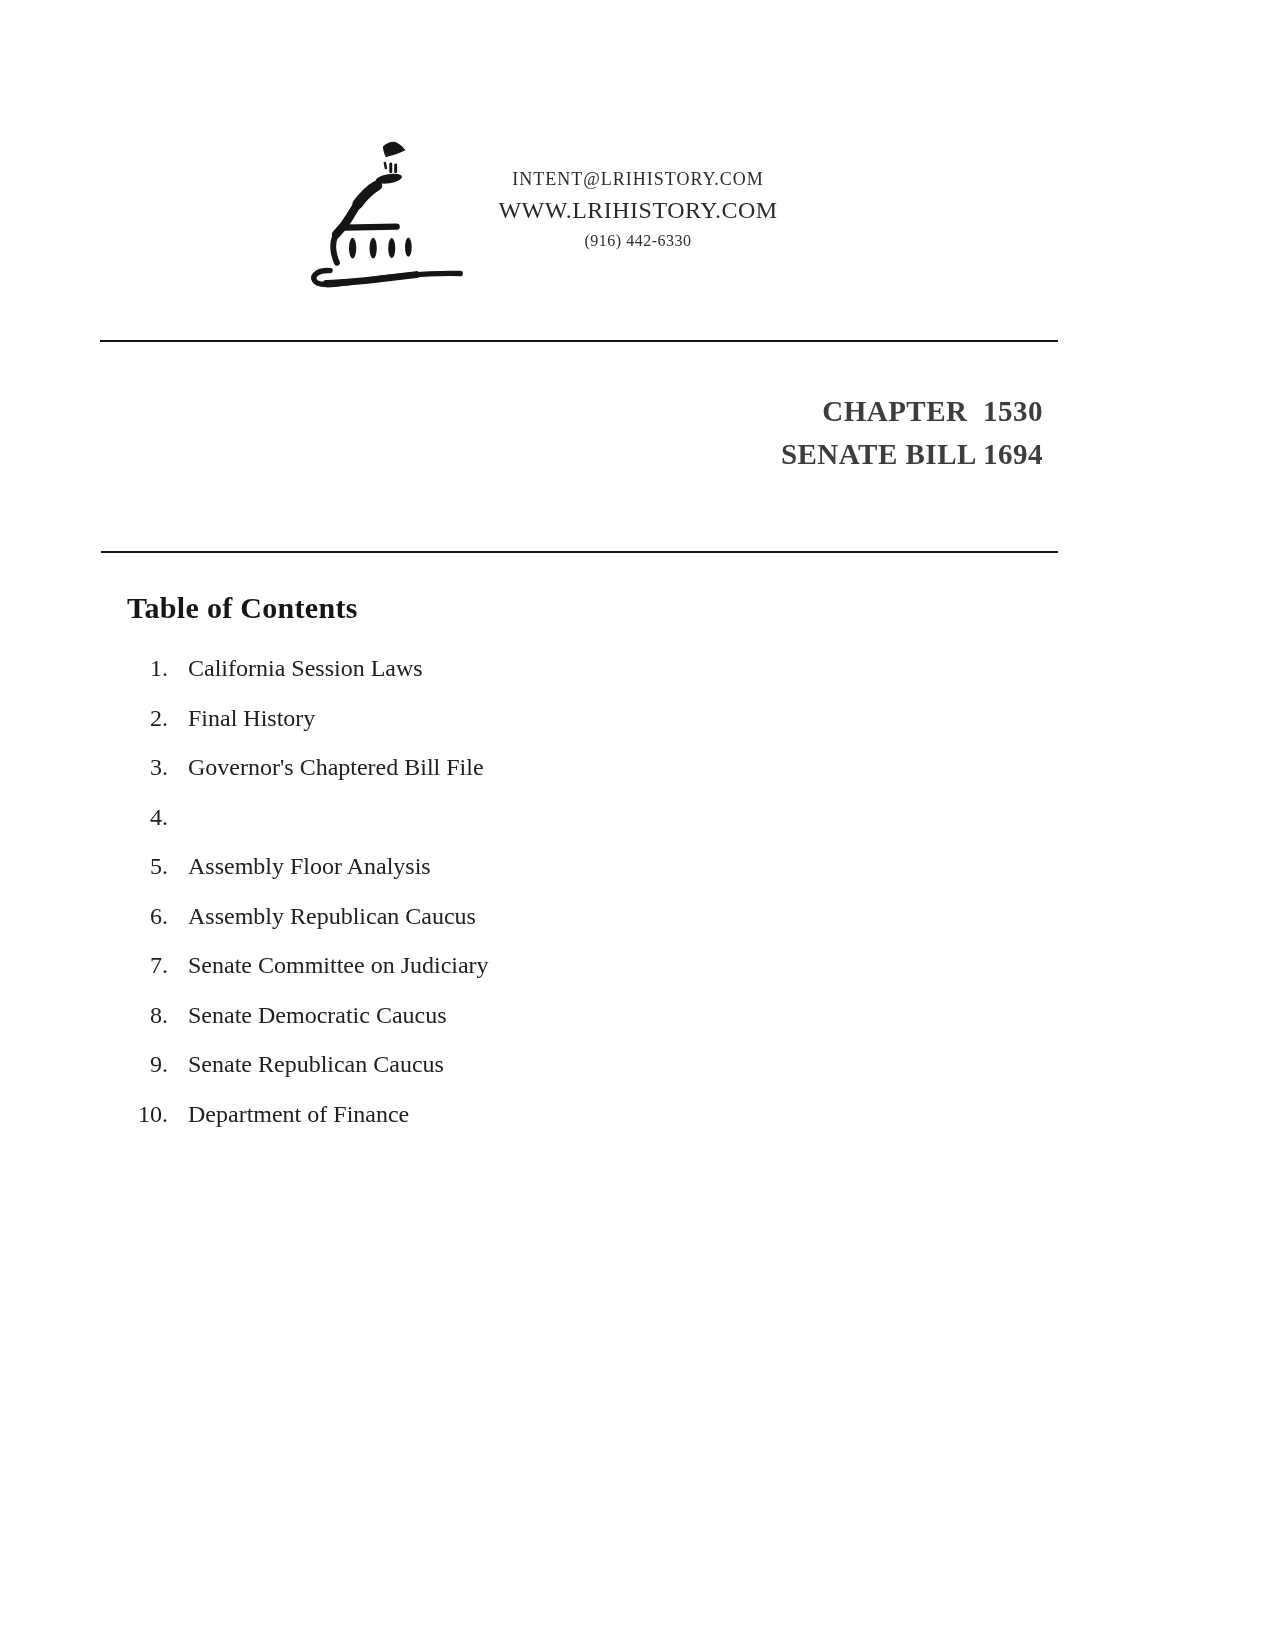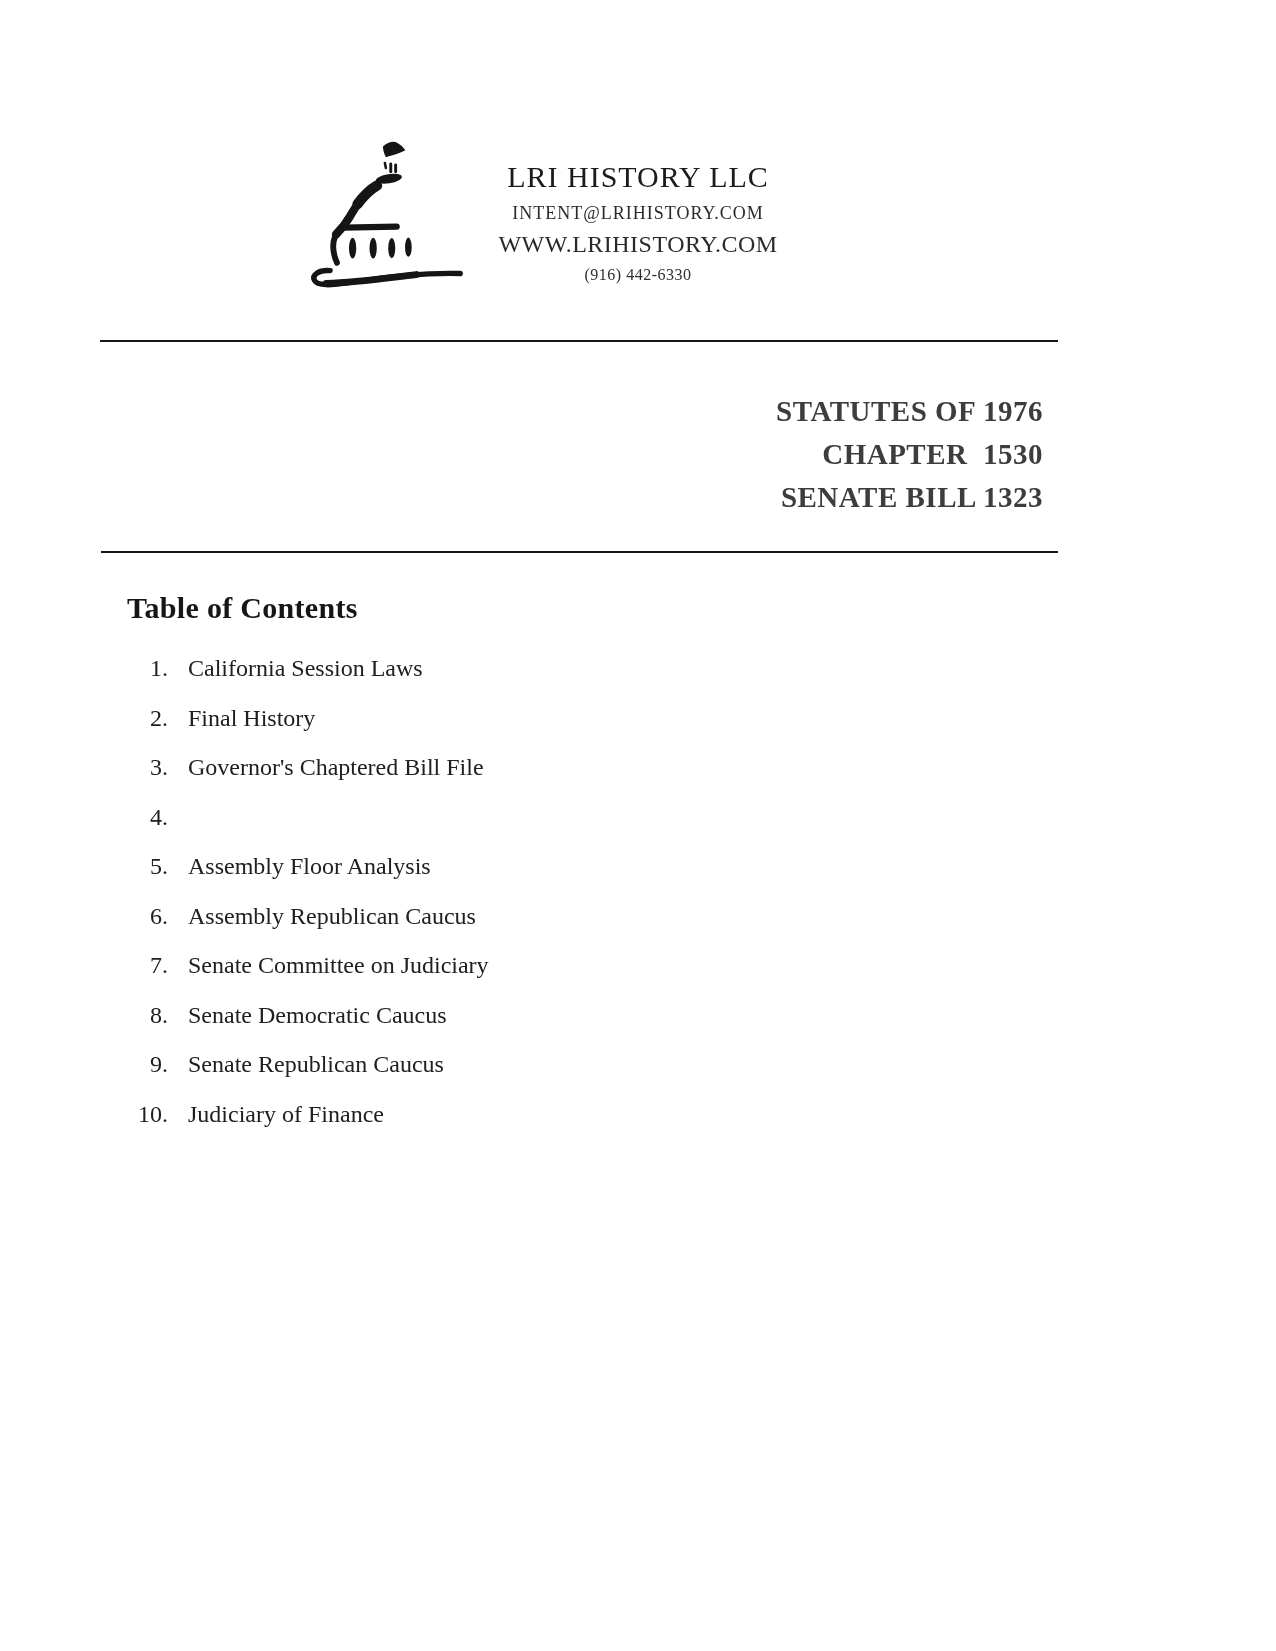--- a/index.html
+++ b/index.html
@@ -148,33 +148,31 @@
       <path d="M44,112 C41,120 42,130 46,139" stroke-width="6"></path>
 
       <path d="M53,103 L107,102" stroke-width="6.5"></path>
 
       <path d="M39,147 C28,146 20,151 23,157 C26,163 40,162 60,159 C100,153 140,149 172,150" stroke-width="5.5"></path>
       <path d="M35,160 C70,159 100,154 127,151" stroke-width="7"></path>
     </g>
   </svg>
 
   <div class="contact-block">
-    <div class="company-name">LRI HISTORY LLC</div>
     <div class="company-email">INTENT@LRIHISTORY.COM</div>
     <div class="company-website">WWW.LRIHISTORY.COM</div>
     <div class="company-phone">(916) 442-6330</div>
   </div>
 
   <div class="rule rule-top"></div>
   <div class="rule rule-bottom"></div>
 
   <div class="bill-reference">
-    <div class="ref-line">STATUTES OF 1976</div>
     <div class="ref-line">CHAPTER  1530</div>
-    <div class="ref-line">SENATE BILL 1323</div>
+    <div class="ref-line">SENATE BILL 1694</div>
   </div>
 
   <h1 class="toc-title">Table of Contents</h1>
 
   <div class="toc-list">
     <div class="toc-row">
       <span class="toc-num">1.</span>
       <span class="toc-label">California Session Laws</span>
     </div>
     <div class="toc-row">
@@ -203,17 +201,17 @@
     <div class="toc-row">
       <span class="toc-num">8.</span>
       <span class="toc-label">Senate Democratic Caucus</span>
     </div>
     <div class="toc-row">
       <span class="toc-num">9.</span>
       <span class="toc-label">Senate Republican Caucus</span>
     </div>
     <div class="toc-row">
       <span class="toc-num">10.</span>
-      <span class="toc-label">Judiciary of Finance</span>
+      <span class="toc-label">Department of Finance</span>
     </div>
   </div>
 
 </div>
 
 </body></html>

